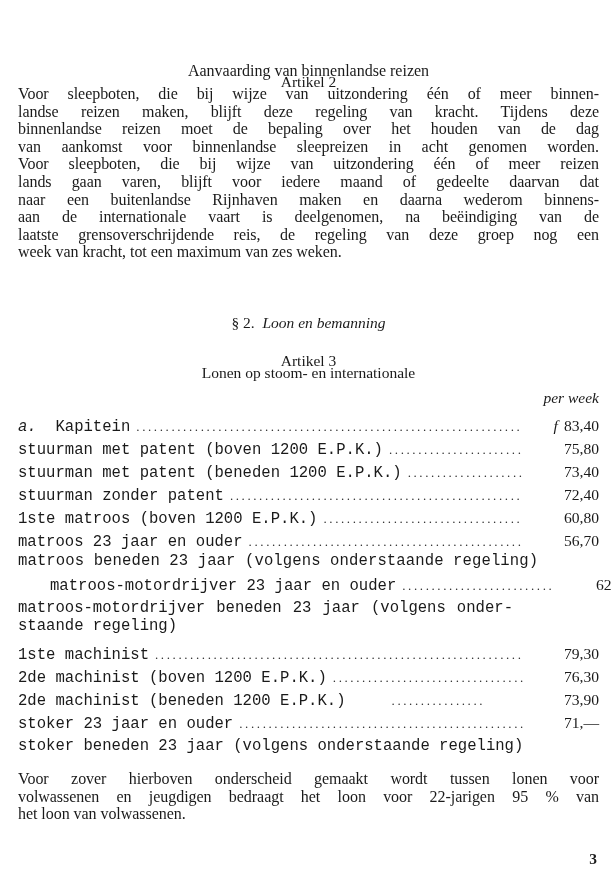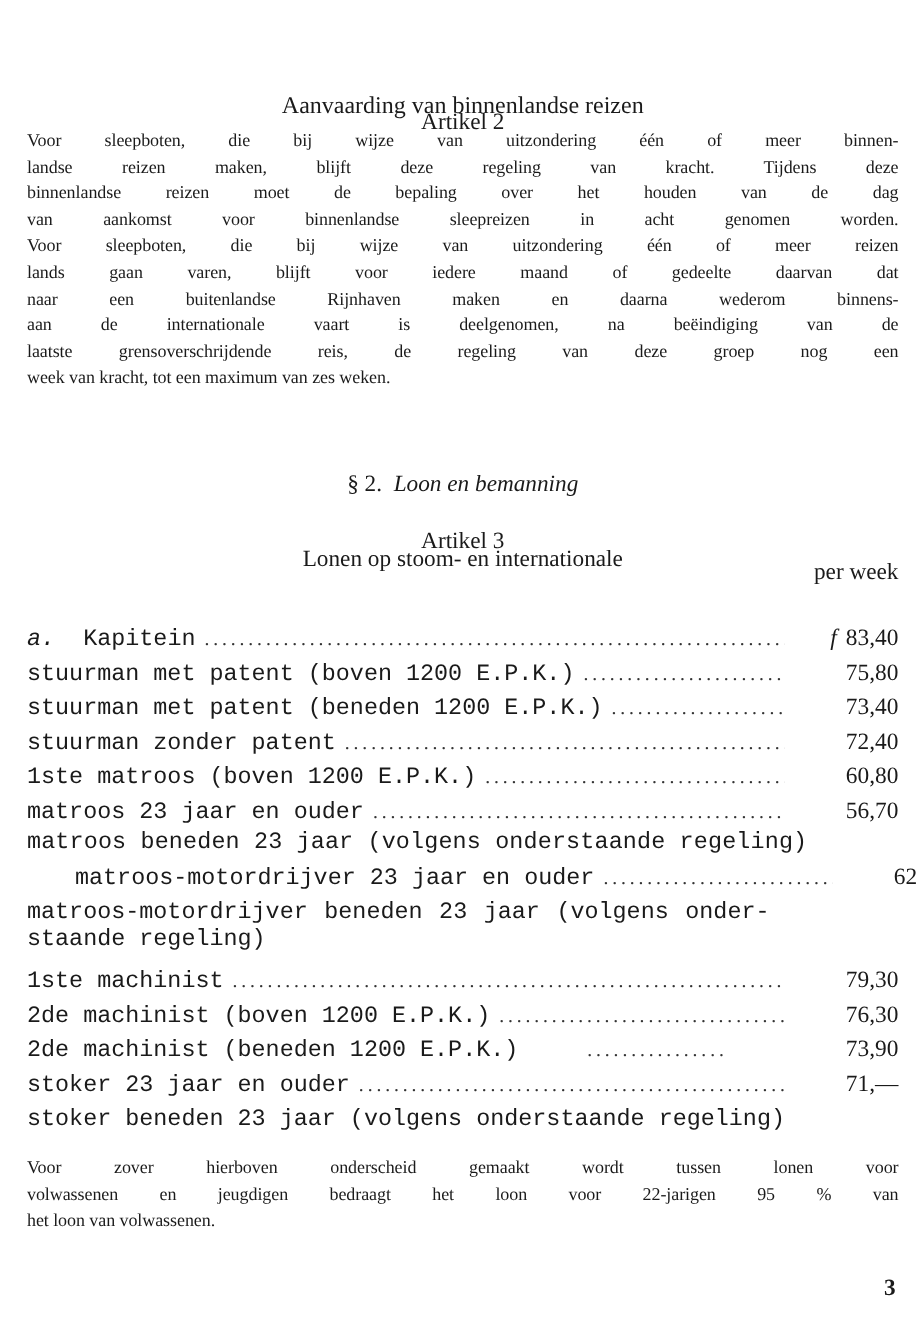--- a/index.html
+++ b/index.html
@@ -5,21 +5,21 @@
   html, body { margin:0; padding:0; }
   body {
     width:611px; height:879px; background:#ffffff; color:#1a1a1a;
     font-family:"Liberation Serif","DejaVu Serif",serif;
     position:relative; overflow:hidden;
   }
   .page { position:absolute; left:18px; top:0; width:581px; }
   .center { text-align:center; font-size:15.5px; line-height:18px; }
   .h-art { position:absolute; left:0; width:100%; }
   .para {
-    position:absolute; left:0; width:581px; font-size:12px; line-height:17.6px;
+    position:absolute; left:0; width:581px; font-size:16px; line-height:17.6px;
     text-align:justify; letter-spacing:-0.05px;font-family:Liberation Serif, serif;
   }
   .para .ln { display:block; text-align:justify; text-align-last:justify; white-space:nowrap; }
   .para .ln.last { text-align-last:left; }
   .perweek { position:absolute; right:0; font-size:15.5px; }
   .row {
     position:absolute; left:0; width:581px; height:18px; font-size:15.6px; line-height:18px;
     display:flex; align-items:baseline; white-space:nowrap;
   }
   .row .lbl { flex:0 0 auto;font-family:Liberation Mono, monospace; }
@@ -51,21 +51,21 @@
     <span class="ln last">week van kracht, tot een maximum van zes weken.</span>
   </div>
 
   <div class="center h-art" style="top:314px;">
     <span>§ 2.</span>&nbsp;
     <span class="italic">Loon en bemanning</span>
   </div>
   <div class="center h-art" style="top:352px;">Artikel 3</div>
   <div class="center h-art" style="top:364px;">Lonen op stoom- en internationale</div>
 
-  <div class="perweek" style="top:373px;">per week</div>
+  <div class="perweek" style="top:389px;font-style:italic;">per week</div>
 
   <div>
     <div class="row" style="top:417px;">
       <span class="lbl"><span class="italic">a.</span>&nbsp;&nbsp;<span>Kapitein</span></span>
       <span class="dots"></span>
       <span class="val"><span class="cur">f</span><span>83,40</span></span>
     </div>
     <div class="row" style="top:440px;">
       <span class="lbl">stuurman met patent (boven 1200 E.P.K.)</span>
       <span class="dots"></span>

